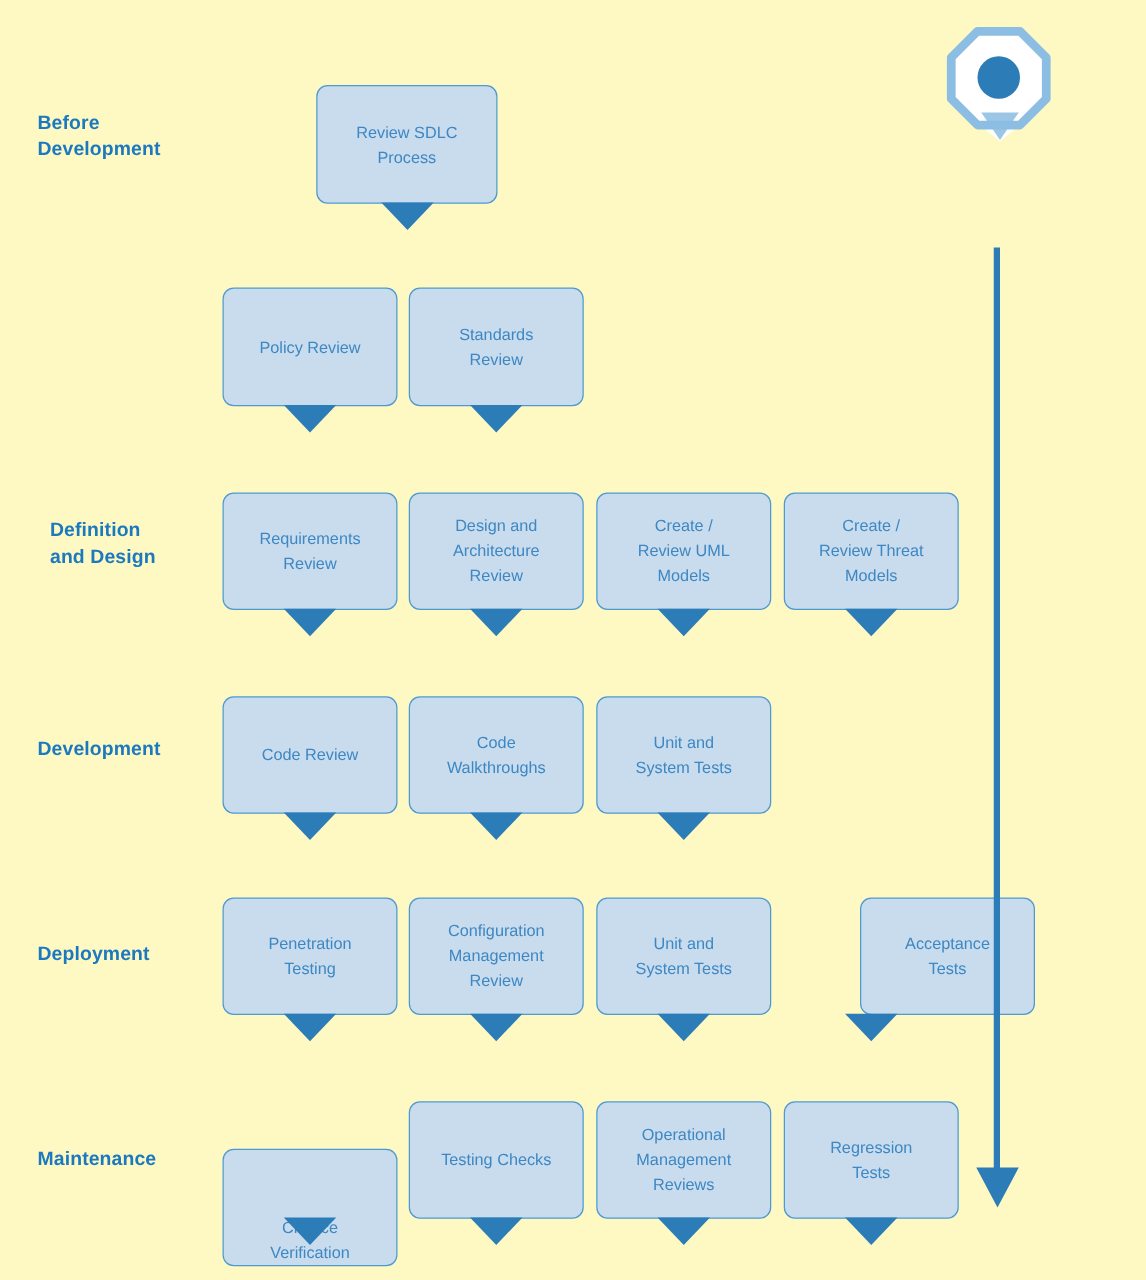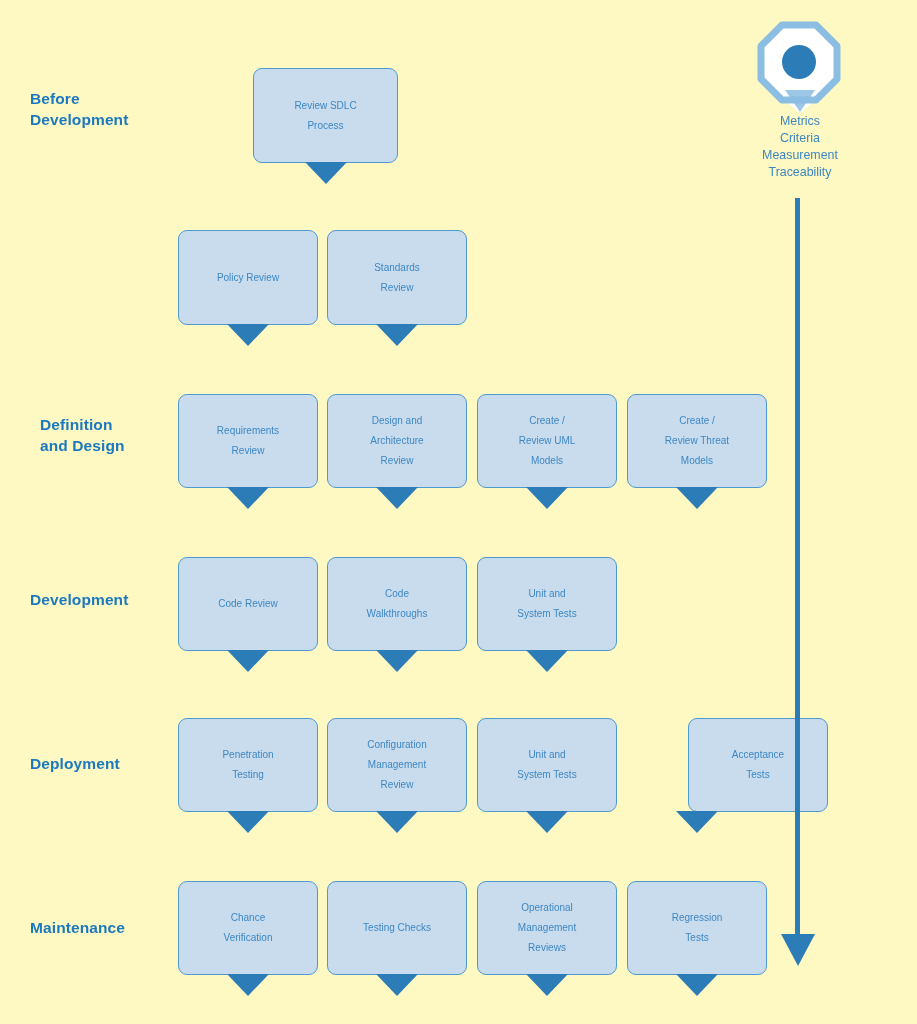--- a/index.html
+++ b/index.html
@@ -35,21 +35,21 @@
     background: #c9dcee;
     border: 1.6px solid #4e9ad0;
     border-radius: 9px;
     display: flex;
     align-items: center;
     justify-content: center;
     text-align: center;
   }
   .node-label {
     font-family: "Liberation Sans", sans-serif;
-    font-size: 10px;
+    font-size: 13px;
     line-height: 20px;
     color: #3d87c3;
     padding: 0 7px;
     white-space: pre-line;
   }
   
   .node-tip {
     position: absolute;
     width: 0;
     height: 0;
@@ -165,21 +165,21 @@
       <div class="node" style="left: 477px; top: 718px; width: 140px; height: 94px;">
         <div class="node-label">Unit and
 System Tests</div>
       </div>
       <div class="node-tip" style="left: 526px; top: 811px;"></div>
       <div class="node" style="left: 649px; top: 718px; width: 140px; height: 94px; margin-left: 39px;">
         <div class="node-label">Acceptance
 Tests</div>
       </div>
       <div class="node-tip" style="left: 676px; top: 811px;"></div>
-      <div class="node" style="left: 178px; top: 881px; width: 140px; height: 94px;">
+      <div class="node" style="left: 178px; top: 919px; width: 140px; height: 94px; align-items: flex-end;">
         <div class="node-label">Chance
 Verification</div>
       </div>
       <div class="node-tip" style="left: 227px; top: 974px;"></div>
       <div class="node" style="left: 327px; top: 881px; width: 140px; height: 94px;">
         <div class="node-label">Testing Checks</div>
       </div>
       <div class="node-tip" style="left: 376px; top: 974px;"></div>
       <div class="node" style="left: 477px; top: 881px; width: 140px; height: 94px;">
         <div class="node-label">Operational
@@ -195,21 +195,17 @@
     </div>
 
   <div id="marker" style="left: 755px; top: 20px;">
     <svg width="90" height="95" viewBox="0 0 90 95" xmlns="http://www.w3.org/2000/svg">
       <polygon points="27,4 60,4 83,27 83,58 60,81 45,93 30,81 7,58 7,27" fill="#ffffff" stroke="none"></polygon>
       <polygon points="30,70 60,70 45,92" fill="#9cc6e5" stroke="none"></polygon>
       <polygon points="27,5 61,5 82,26 82,59 61,80 27,80 6,59 6,26" fill="none" stroke="#8cbde2" stroke-width="7" stroke-linejoin="round"></polygon>
       <circle cx="44" cy="42" r="17" fill="#2c7cb8"></circle>
     </svg>
   </div>
-  <div class="marker-caption" id="marker-caption" style="left: 735px; top: 113px; width: 130px;">Metrics
-Criteria
-Measurement
-Traceability</div>
 
   <div id="flow-line" style="left: 795px; top: 198px; width: 5px; height: 738px;"></div>
   <div id="flow-arrowhead" style="left: 780.5px; top: 934px;"></div>
 
 </div>
 
 </body></html>

